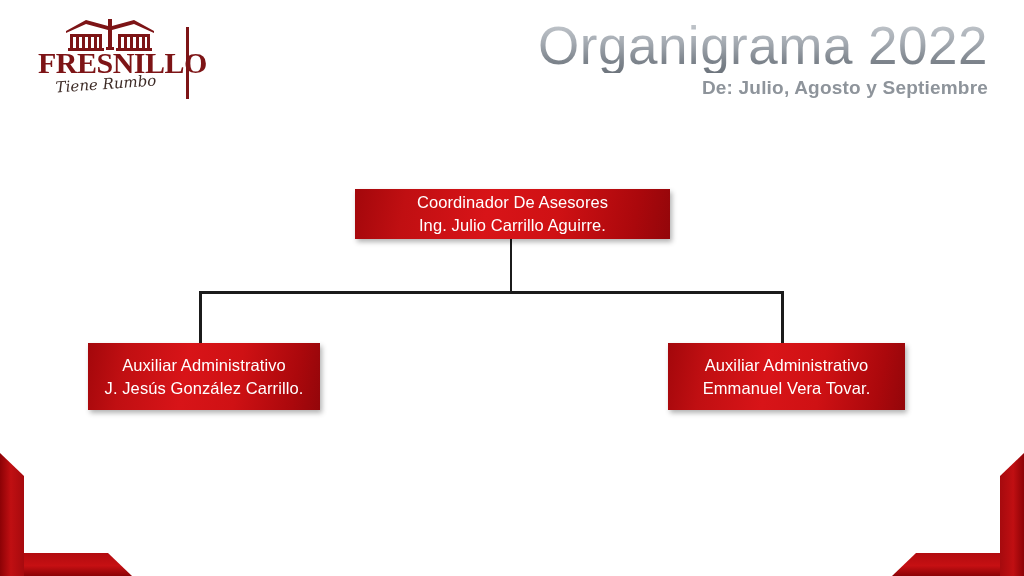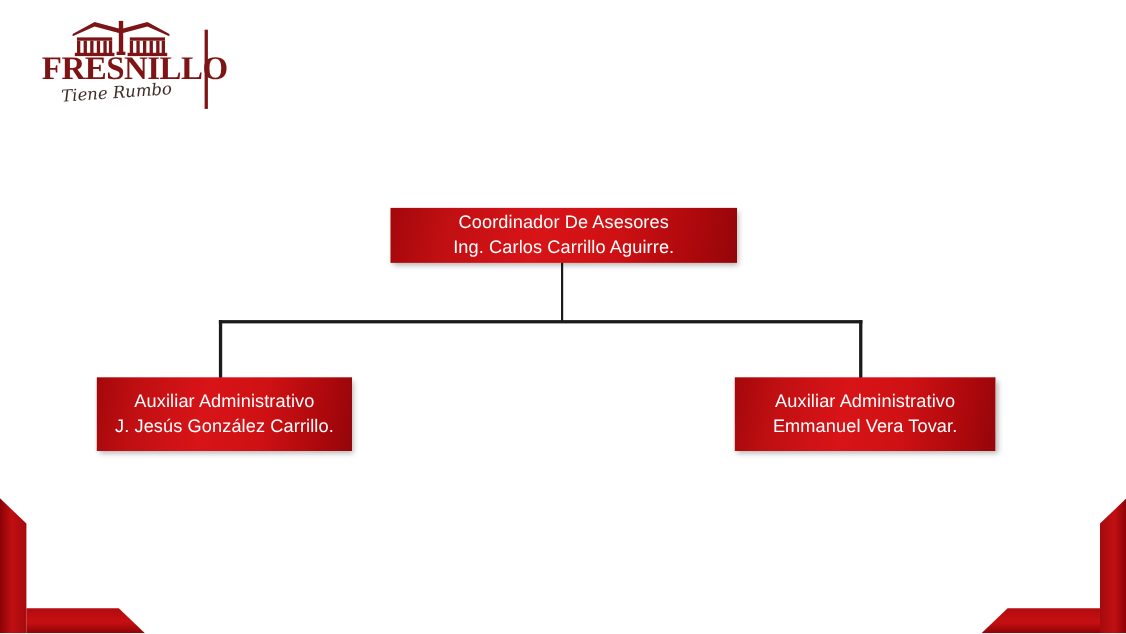--- a/index.html
+++ b/index.html
@@ -198,30 +198,34 @@
         </g>
       </svg>
       <div id="logo-wordmark">FRESNILLO</div>
       <div id="logo-tagline">Tiene Rumbo</div>
     </div>
 
     <div id="logo-divider"></div>
 
   </div>
 
+  <div id="title-block">
+    <div id="slide-title">Organigrama 2022</div>
+    <div id="slide-subtitle">De: Julio, Agosto y Septiembre</div>
+  </div>
 
   <div id="org-chart">
 
     <div class="connector" id="connector-root-drop"></div>
     <div class="connector" id="connector-crossbar"></div>
     <div class="connector" id="connector-left-drop"></div>
     <div class="connector" id="connector-right-drop"></div>
 
     <div class="org-box" id="box-root">Coordinador De Asesores
-Ing. Carlos Carrillo Aguirre.</div>
+Ing. Julio Carrillo Aguirre.</div>
 
     <div class="org-box" id="box-left">Auxiliar Administrativo
 J. Jesús González Carrillo.</div>
 
     <div class="org-box" id="box-right">Auxiliar Administrativo
 Emmanuel Vera Tovar.</div>
   </div>
 
   <svg class="corner-bracket" id="corner-bracket-left" viewBox="0 0 132 131">
     <defs>

